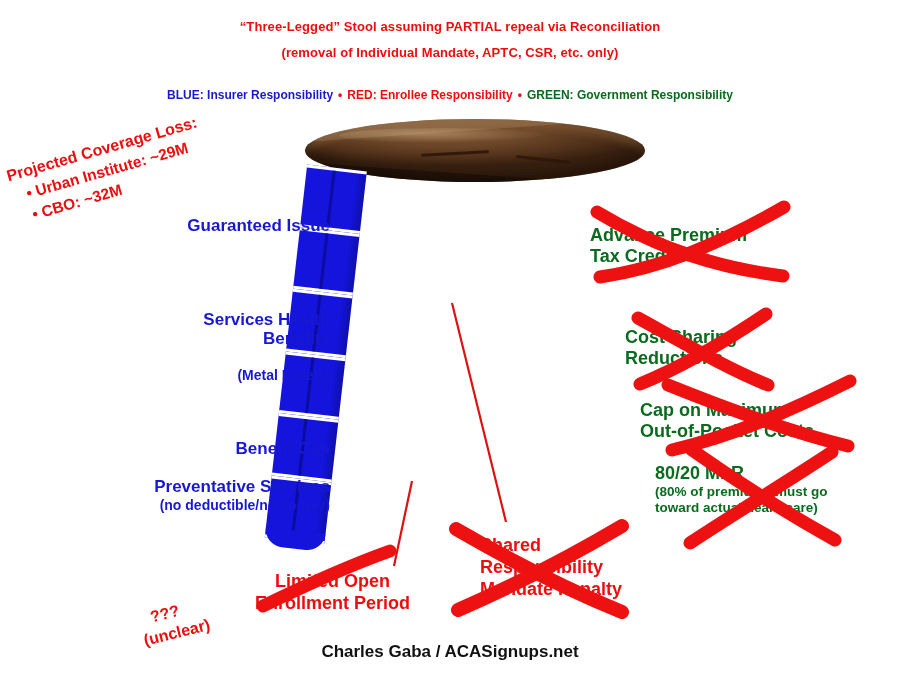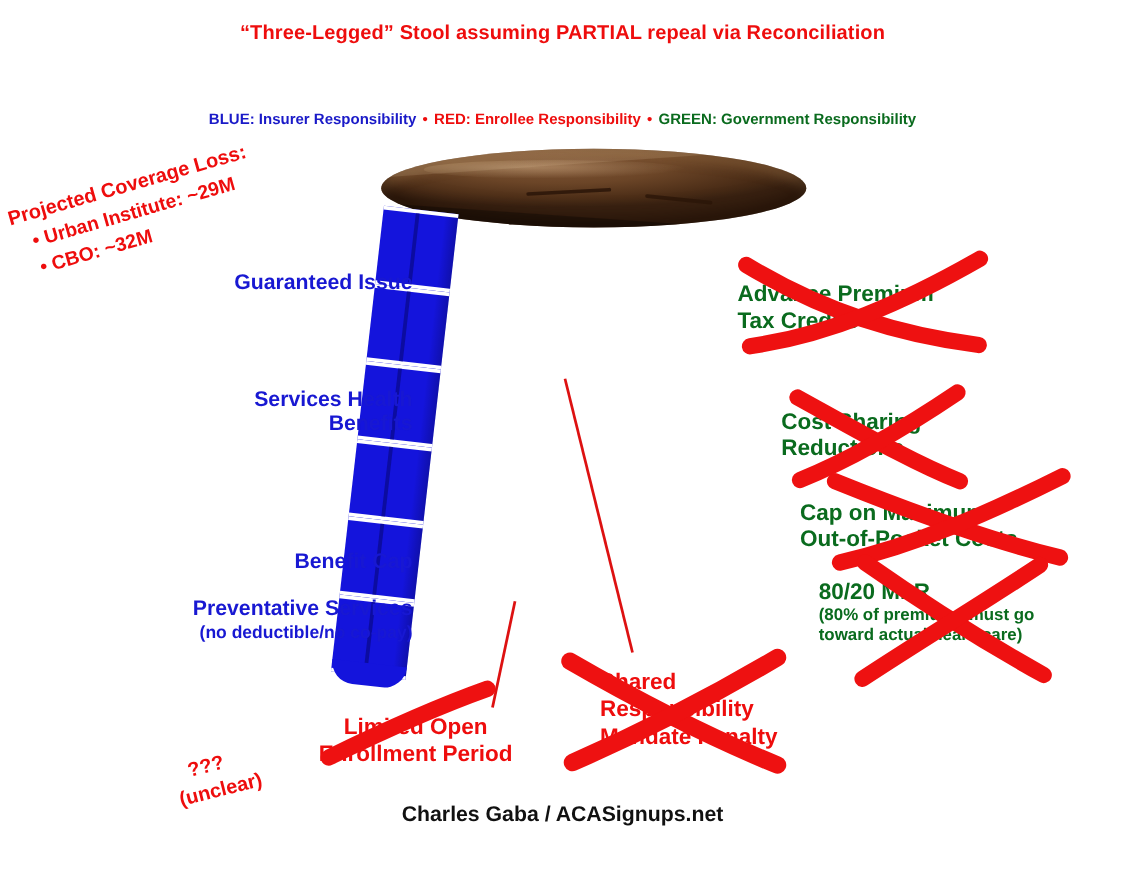--- a/index.html
+++ b/index.html
@@ -5,21 +5,21 @@
   html,body{margin:0;padding:0;}
   body{
     width:900px;height:700px;background:#ffffff;position:relative;overflow:hidden;
     font-family:"Liberation Sans", sans-serif;
   }
   .stage{position:absolute;left:0;top:0;width:900px;height:700px;}
 
   
   .title{
     position:absolute;left:0;width:900px;text-align:center;
-    color:#ee0d0d;font-weight:bold;font-size:16px;line-height:25px;
+    color:#ee0d0d;font-weight:bold;font-size:13px;line-height:25px;
     letter-spacing:.1px;
   }
   .title-l1{top:14px;}
   .title-l2{top:40px;}
 
   .legend{
     position:absolute;top:88px;left:0;width:900px;text-align:center;
     font-size:12px;font-weight:bold;white-space:nowrap;
   }
   .lg-blue{color:#1a1ac8;}
@@ -117,20 +117,21 @@
 
   
   .marks{position:absolute;left:0;top:0;width:900px;height:700px;pointer-events:none;}
 </style>
 </head>
 <body>
 
 <div class="stage">
 
   <div class="title title-l1">“Three-Legged” Stool assuming PARTIAL repeal via Reconciliation</div>
+  <div class="title title-l2">(removal of Individual Mandate, APTC, CSR, etc. only)</div>
 
   <div class="legend">
     <span class="lg-blue">BLUE: Insurer Responsibility</span><span class="lg-dot">•</span><span class="lg-red">RED: Enrollee Responsibility</span><span class="lg-dot">•</span><span class="lg-green">GREEN: Government Responsibility</span>
   </div>
 
   <div class="seat">
     <div class="grain"></div>
     <div class="hl"></div>
     <div class="crack1"></div>
     <div class="crack2"></div>
@@ -165,20 +166,21 @@
   </div>
 
   <div class="blue-label" style="left:60px;top:200px;width:270px;margin-top:16px;">
     <span>Guaranteed Issue</span>
   </div>
   <div class="blue-label" style="left:60px;top:310px;width:270px;">
     <span>Services Health</span><br>
     <span>Benefits</span>
   </div>
   <div class="blue-label" style="left:60px;top:366px;width:270px;">
+    <span class="sm">(Metal Levels)</span>
   </div>
   <div class="blue-label" style="left:40px;top:420px;width:290px;">
     <br>
     <span>Benefit Cap</span>
   </div>
   <div class="blue-label" style="left:24px;top:477px;width:306px;">
     <span>Preventative Services</span>
     <span class="sm">(no deductible/no co-pay)</span>
   </div>
 

